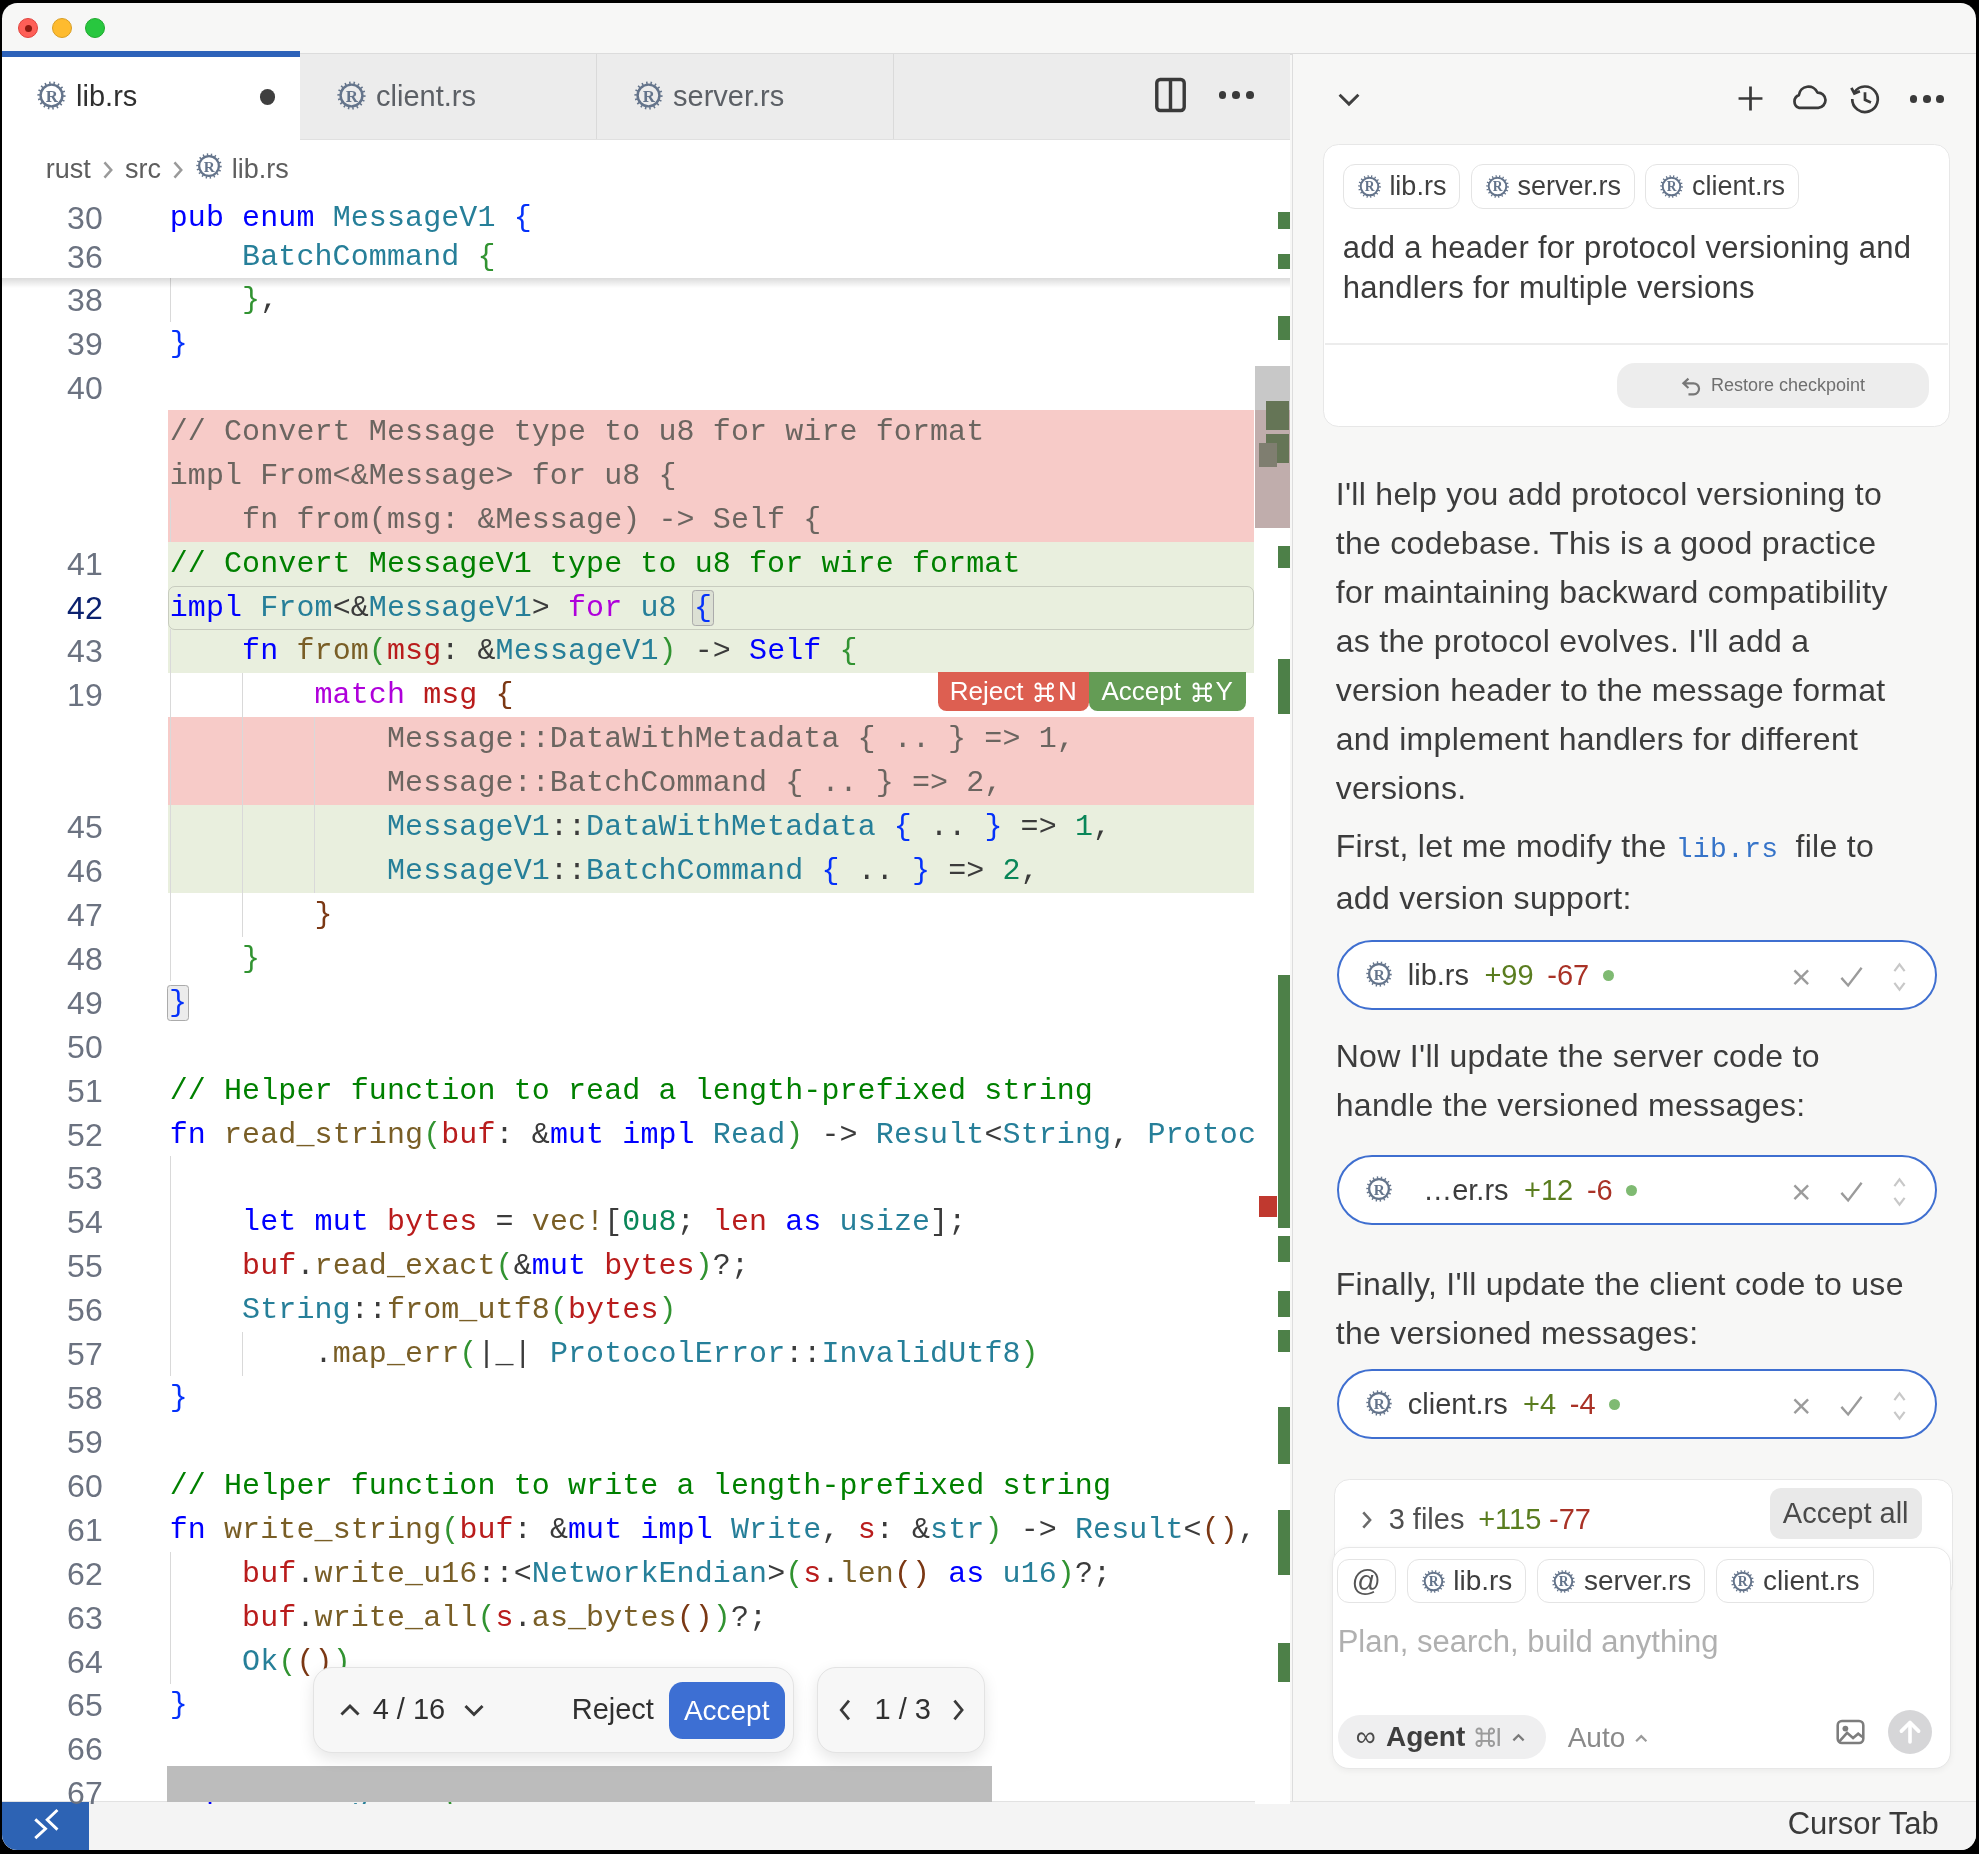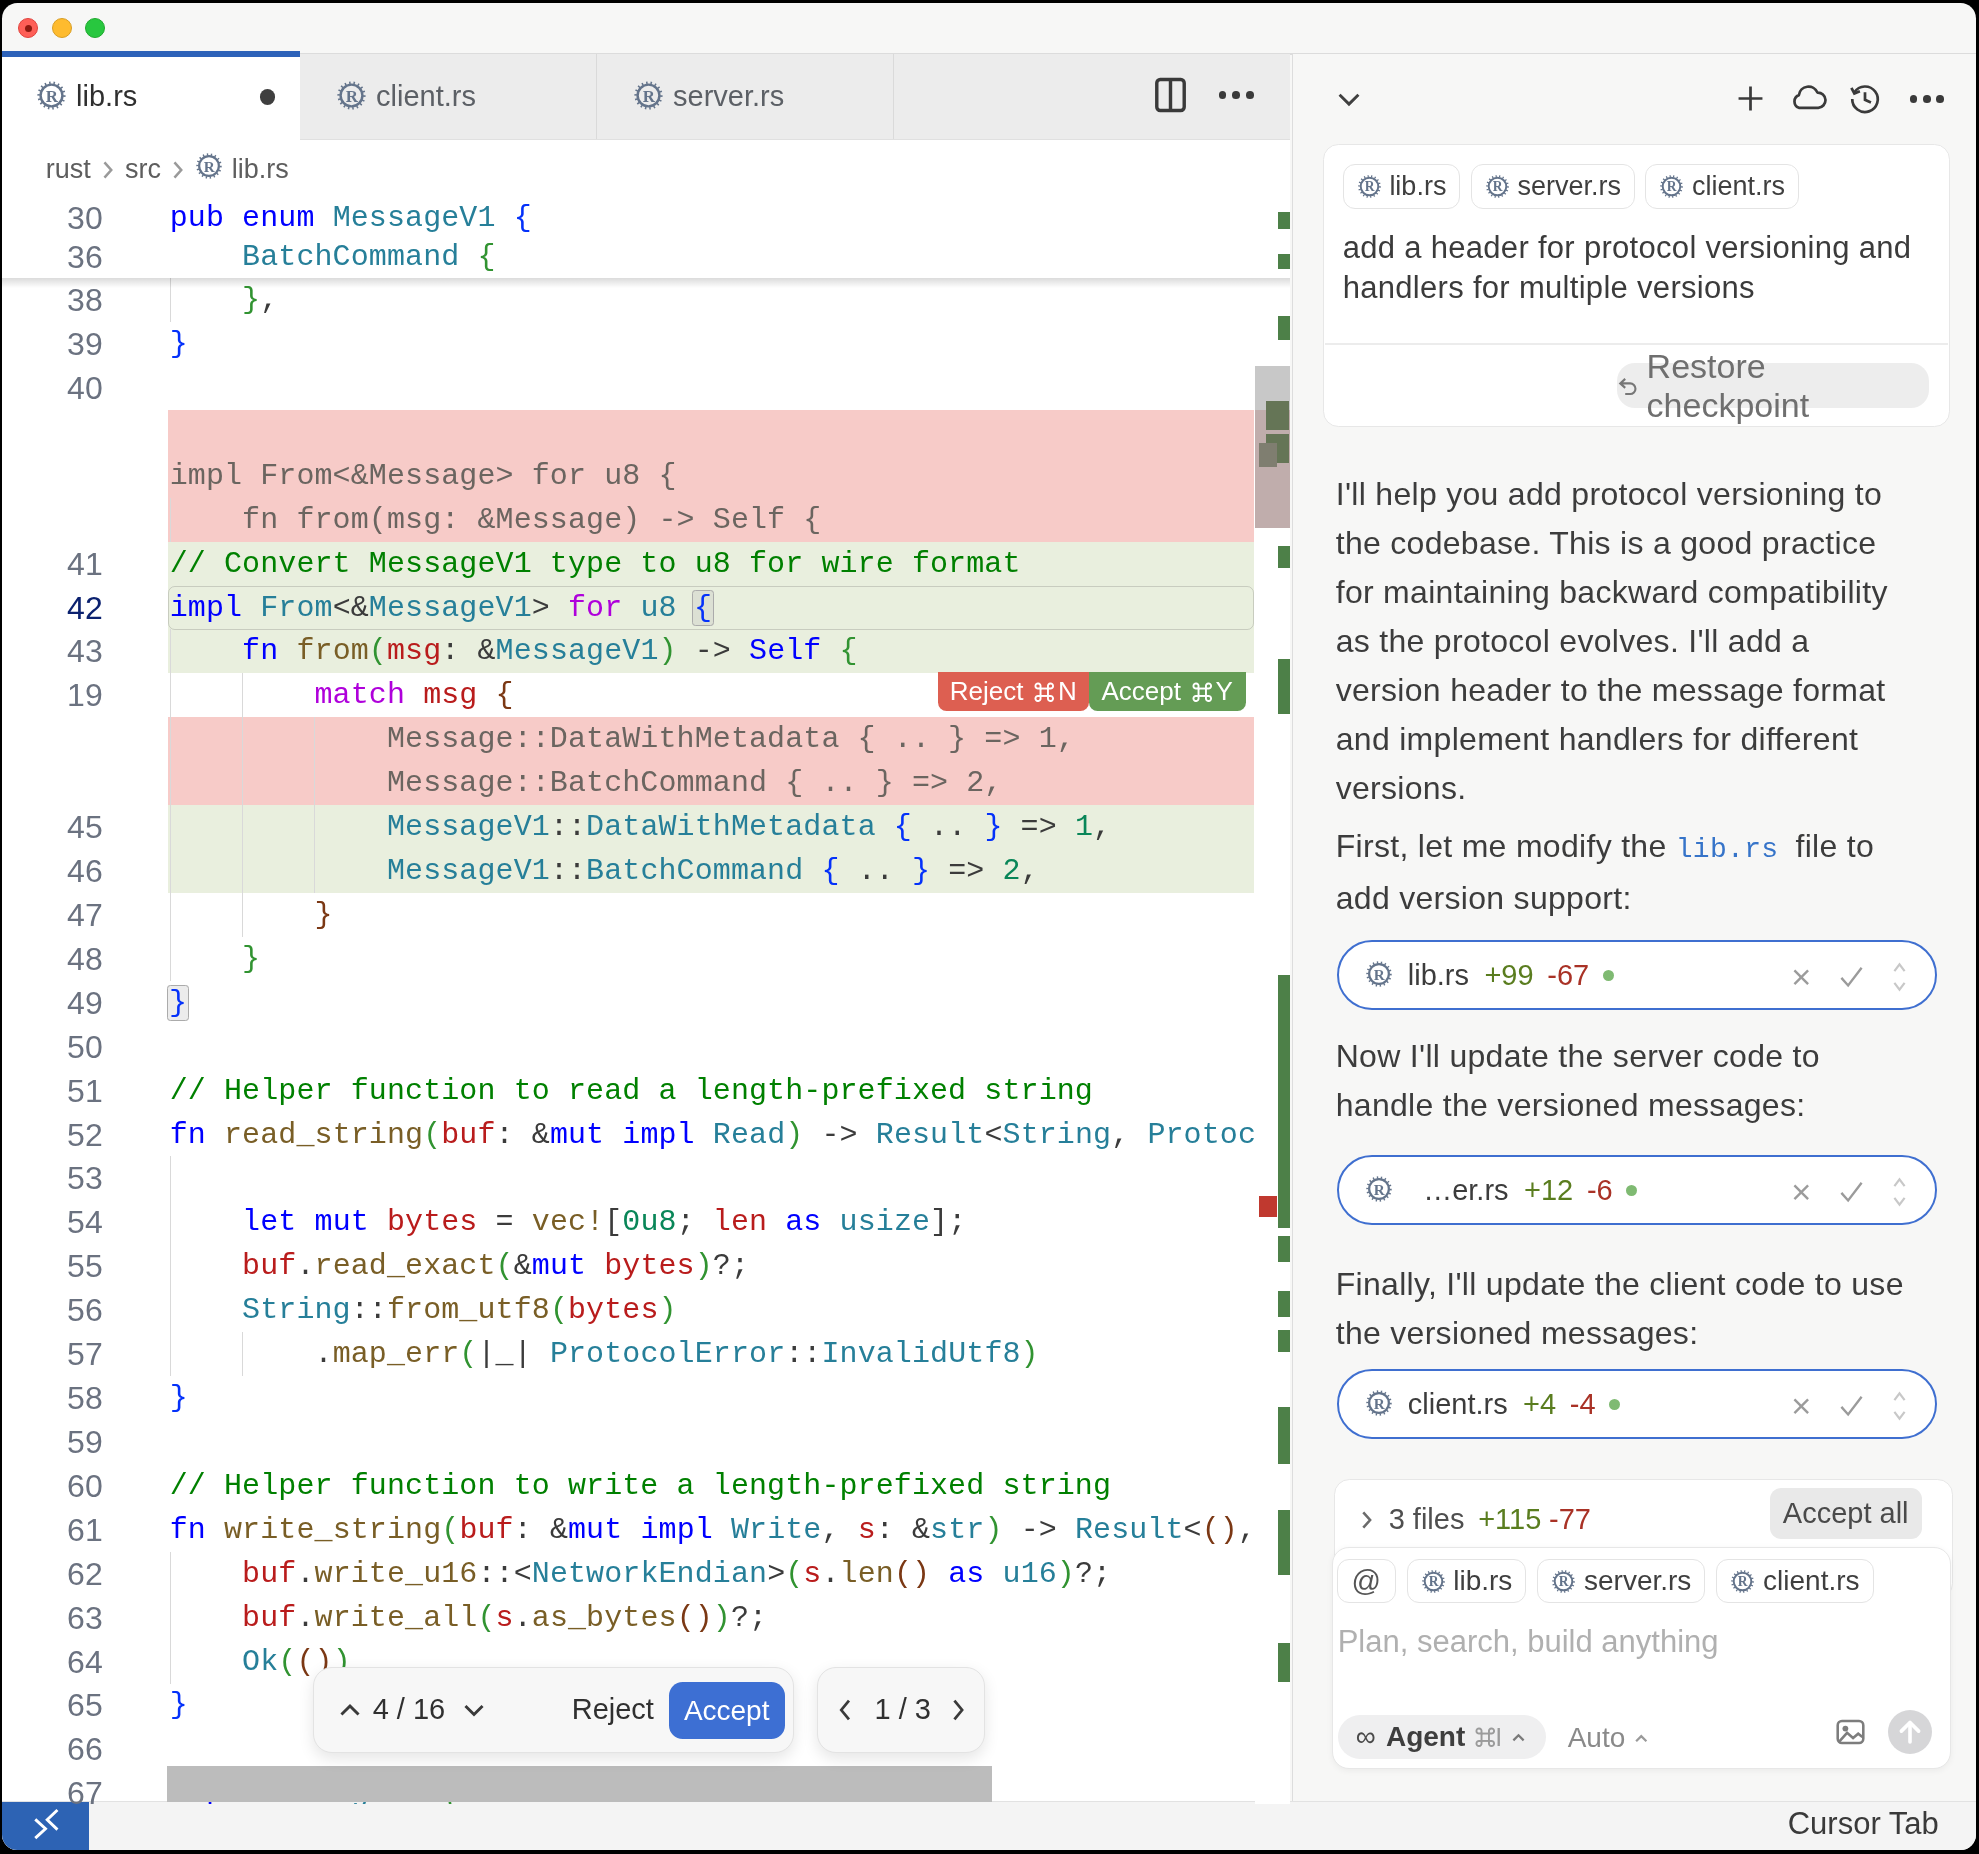--- a/index.html
+++ b/index.html
@@ -194,20 +194,21 @@
       <div class="ln" style="top:1309px">61</div>
       <div class="ln" style="top:1353px">62</div>
       <div class="ln" style="top:1397px">63</div>
       <div class="ln" style="top:1441px">64</div>
       <div class="ln" style="top:1484px">65</div>
       <div class="ln" style="top:1528px">66</div>
       <div class="ln" style="top:1572px">67</div>
     <div style="position:absolute;left:0;top:0;width:1276px;height:1605px;overflow:hidden;z-index:3">
       <pre class="cr" style="top:79px"><s class="pl">    </s><s class="b2">}</s><s class="pl">,</s></pre>
         <pre class="cr" style="top:123px"><s class="b1">}</s></pre>
+        <pre class="cr" style="top:211px"><s class="dl">// Convert Message type to u8 for wire format</s></pre>
         <pre class="cr" style="top:255px"><s class="dl">impl From&lt;&amp;Message&gt; for u8 {</s></pre>
         <pre class="cr" style="top:299px"><s class="dl">    fn from(msg: &amp;Message) -&gt; Self {</s></pre>
         <pre class="cr" style="top:343px"><s class="cm">// Convert MessageV1 type to u8 for wire format</s></pre>
         <pre class="cr" style="top:387px"><s class="kb">impl</s><s class="pl"> </s><s class="ty">From</s><s class="pl">&lt;&amp;</s><s class="ty">MessageV1</s><s class="pl">&gt; </s><s class="kc">for</s><s class="pl"> </s><s class="ty">u8</s><s class="pl"> </s><s class="b1x">{</s></pre>
         <pre class="cr" style="top:430px"><s class="pl">    </s><s class="kb">fn</s><s class="pl"> </s><s class="fn">from</s><s class="b2">(</s><s class="vr">msg</s><s class="pl">: &amp;</s><s class="ty">MessageV1</s><s class="b2">)</s><s class="pl"> -&gt; </s><s class="kb">Self</s><s class="pl"> </s><s class="b2">{</s></pre>
         <pre class="cr" style="top:474px"><s class="pl">        </s><s class="kc">match</s><s class="pl"> </s><s class="vr">msg</s><s class="pl"> </s><s class="b3">{</s></pre>
         <pre class="cr" style="top:518px"><s class="dl">            Message::DataWithMetadata { .. } =&gt; 1,</s></pre>
         <pre class="cr" style="top:562px"><s class="dl">            Message::BatchCommand { .. } =&gt; 2,</s></pre>
         <pre class="cr" style="top:606px"><s class="pl">            </s><s class="ty">MessageV1</s><s class="pl">::</s><s class="ty">DataWithMetadata</s><s class="pl"> </s><s class="b1">{</s><s class="pl"> .. </s><s class="b1">}</s><s class="pl"> =&gt; </s><s class="nm">1</s><s class="pl">,</s></pre>
         <pre class="cr" style="top:650px"><s class="pl">            </s><s class="ty">MessageV1</s><s class="pl">::</s><s class="ty">BatchCommand</s><s class="pl"> </s><s class="b1">{</s><s class="pl"> .. </s><s class="b1">}</s><s class="pl"> =&gt; </s><s class="nm">2</s><s class="pl">,</s></pre>
@@ -338,21 +339,21 @@
           <text x="16.8" y="23" font-family="Liberation Serif" font-size="18" font-weight="bold" fill="#64748b" text-anchor="middle">R</text>
         </svg>server.rs</span>
     <span class="pill"><svg width="25" height="25" viewBox="0 0 33 33" style="flex:none;font-size:32px">
           <circle cx="16.5" cy="16.5" r="11.6" fill="none" stroke="#64748b" stroke-width="2.6"></circle>
           <circle cx="16.5" cy="16.5" r="13.6" fill="none" stroke="#64748b" stroke-width="2.8" stroke-dasharray="1.6 3.1"></circle>
           <text x="16.8" y="23" font-family="Liberation Serif" font-size="18" font-weight="bold" fill="#64748b" text-anchor="middle">R</text>
         </svg>client.rs</span>
   </div>
   <div style="position:absolute;left:1341px;top:225px;width:599px;font-size:31px;line-height:40px;color:#3b3b3b;letter-spacing:0.3px;z-index:2">add a header for protocol versioning and handlers for multiple versions</div>
   <div style="position:absolute;left:1323px;top:340px;width:623px;height:1.3px;background:#ececec;z-index:2"></div>
-  <div style="position:absolute;left:1615px;top:360px;width:312px;height:45px;background:#ededed;border-radius:18px;display:flex;align-items:center;justify-content:center;gap:8.6px;font-size:34px;color:#6f6f6f;z-index:2">
+  <div style="position:absolute;left:1615px;top:360px;width:312px;height:45px;background:#ededed;border-radius:18px;display:flex;align-items:center;justify-content:center;gap:8.6px;font-size:18px;color:#6f6f6f;z-index:2">
     <svg width="22" height="20.5" viewBox="0 0 26 24">
         <path d="M10 3 L4 8.5 L10 14 M4 8.5 H16 A6.5 6.5 0 0 1 16 21.5 H10" fill="none" stroke="#777" stroke-width="2.6"></path>
       </svg>
     Restore checkpoint</div>
 
   <div class="ptxt" style="left:1334px;top:467px">I'll help you add protocol versioning to<br>the codebase. This is a good practice<br>for maintaining backward compatibility<br>as the protocol evolves. I'll add a<br>version header to the message format<br>and implement handlers for different<br>versions.</div>
   <div class="ptxt" style="left:1334px;top:819px">First, let me modify the <span style="font-family:'Liberation Mono',monospace;font-size:28px;color:#3674c9"> lib.rs </span> file to<br>add version support:</div>
 
   <div class="dcard" style="top:937px">
     <span style="margin-left:26.5px"><svg width="28" height="28" viewBox="0 0 33 33" style="flex:none">

